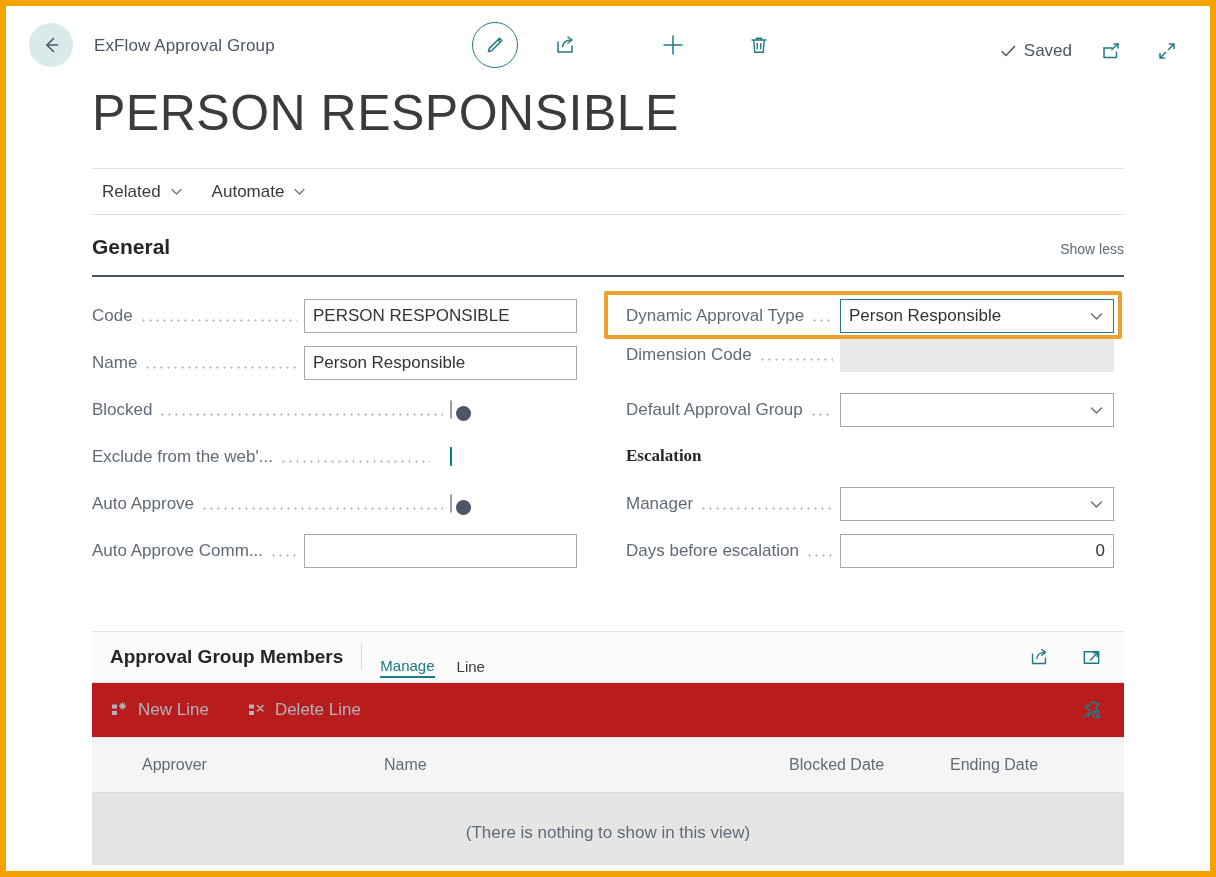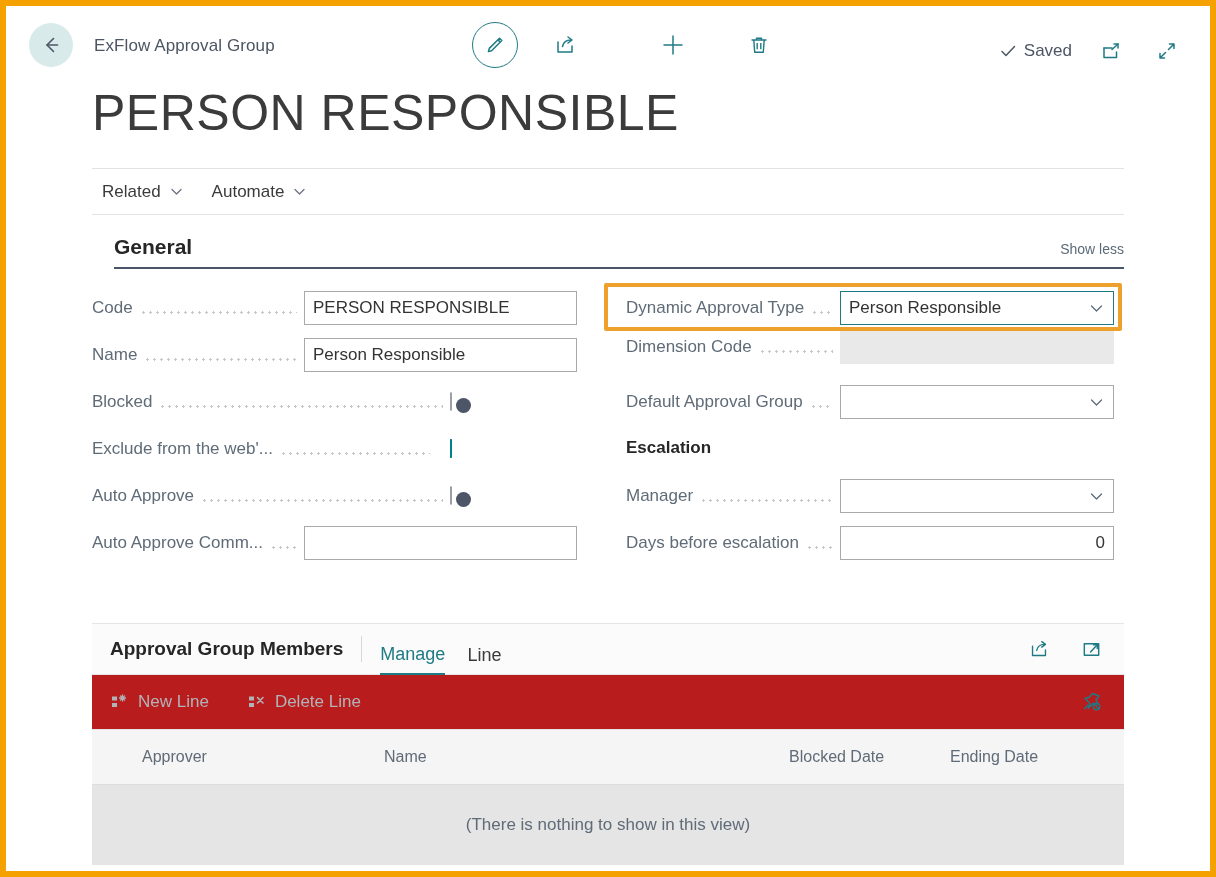--- a/index.html
+++ b/index.html
@@ -136,22 +136,21 @@
 
   
   .group {
     margin: 20px 80px 0 80px;
   }
   .group-head {
     display: flex;
     align-items: flex-end;
     justify-content: space-between;
     border-bottom: 2px solid #4a5568;
-    padding-bottom: 8px;
-    margin-left: 22px;
+    padding-bottom: 16px;
   }
   .group-title {
     font-size: 21px;
     font-weight: 600;
     color: #262626;
   }
   .show-less {
     font-size: 14px;
     color: #5b6a78;
     cursor: pointer;
@@ -262,20 +261,21 @@
     height: 17px;
     background: #ffffff;
   }
 
   
   .subhead {
     position: absolute;
     font-size: 17px;
     font-weight: 700;
     color: #262626;
+    font-family: Liberation Serif, serif;
   }
 
   
   .highlight {
     position: absolute;
     border: 4px solid #eda12c;
     border-radius: 2px;
     pointer-events: none;
     box-sizing: border-box;
   }
@@ -305,24 +305,24 @@
     height: 26px;
     background: #d8d8d8;
     margin: 0 18px;
   }
   .part-tabs {
     display: flex;
     align-items: center;
     gap: 22px;
   }
   .tab {
-    font-size: 18px;
+    font-size: 15px;
     color: #3b3b3b;
     cursor: pointer;
-    padding-bottom: 8px;
+    padding-bottom: 2px;
     margin-top: 20px;
   }
   .tab.active {
     color: #1f7a85;
     border-bottom: 2px solid #1f7a85;
   }
   .part-head-spacer { flex: 1; }
   .part-head-icons { display: flex; align-items: center; gap: 18px; }
 
   .part-actions {

